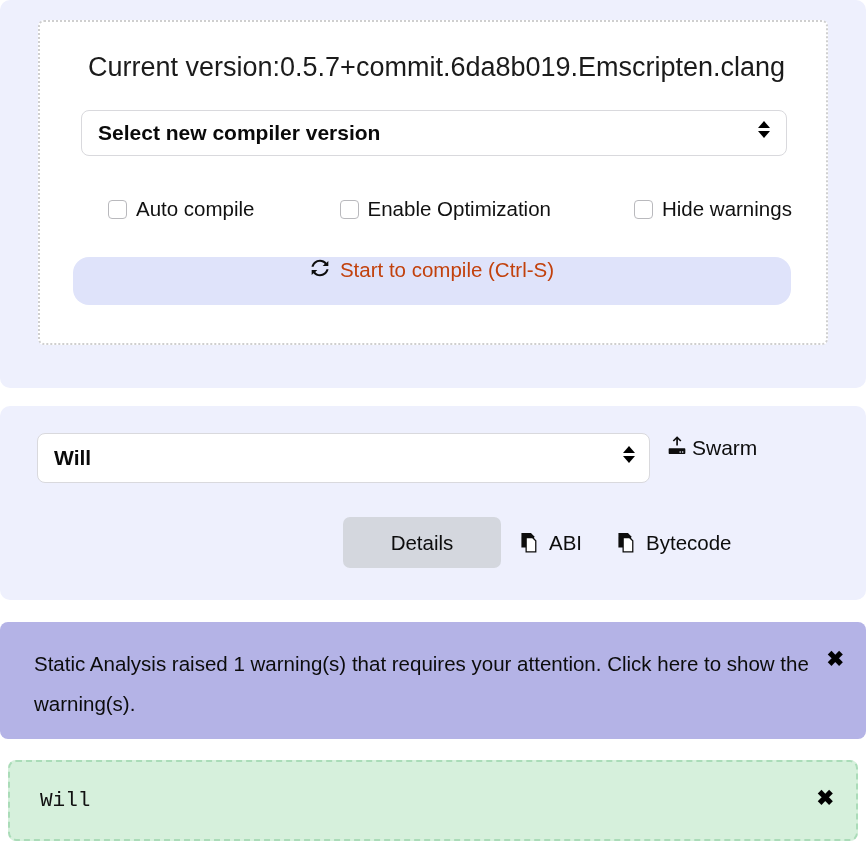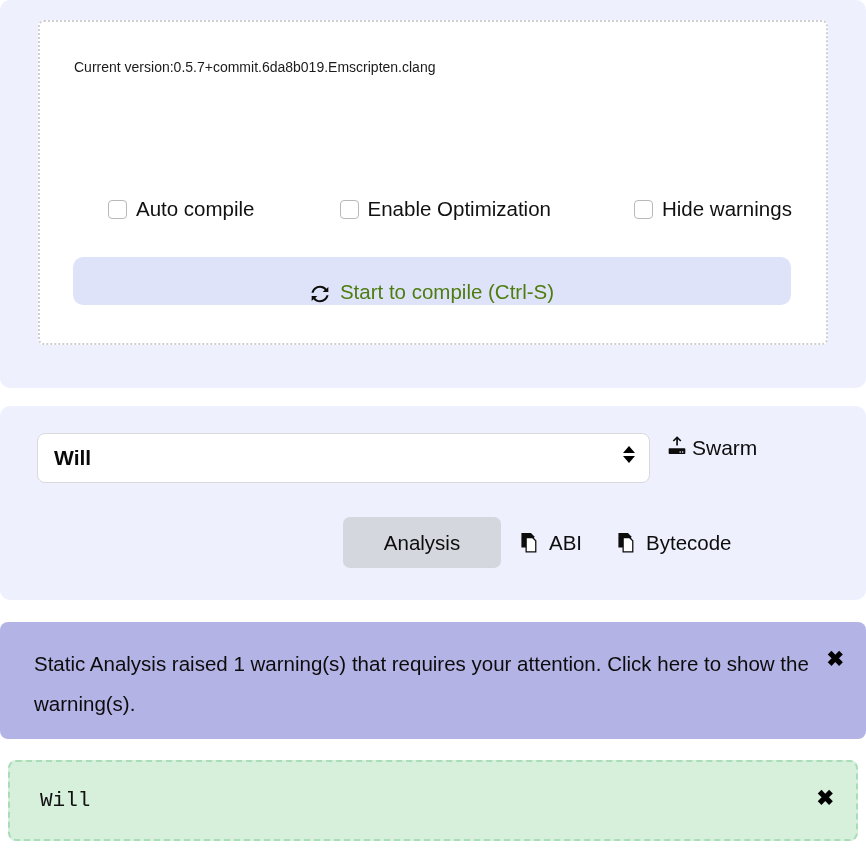--- a/index.html
+++ b/index.html
@@ -44,23 +44,23 @@
     top: 20px;
     width: 790px;
     height: 325px;
     background: #ffffff;
     border: 2px dotted #cfcfcf;
     border-radius: 6px;
     box-sizing: border-box;
   }
   .version-line {
     position: absolute;
-    left: 34px;
+    left: 48px;
     top: 32px;
-    font-size: 14px;
+    font-size: 27px;
     line-height: 26px;
     color: #1b1b1b;
     white-space: nowrap;
   }
 
   
   .select-box {
     position: absolute;
     box-sizing: border-box;
     background: #ffffff;
@@ -145,29 +145,29 @@
 
   
   .compile-btn {
     position: absolute;
     left: 33px;
     top: 235px;
     width: 718px;
     height: 48px;
     background: #dfe3fa;
     border: none;
-    border-radius: 10px;
-    display: flex;
-    align-items: flex-end;
+    border-radius: 16px;
+    display: flex;
+    align-items: flex-start;
     justify-content: center;
     gap: 10px;
     cursor: pointer;
     font-family: "Liberation Sans", sans-serif;
     font-size: 20.5px;
-    color: #4d7c0f;
+    color: #c2410c;
   }
   .sync-icon { width: 20px; height: 20px; display: block; }
 
   
   .panel-contract {
     position: absolute;
     left: 0px;
     top: 406px;
     width: 866px;
     height: 194px;
@@ -302,20 +302,27 @@
 </head>
 <body>
 
 <div class="app">
 
   <section class="panel panel-compiler">
     <div class="dotted-box">
 
       <div class="version-line">Current version:0.5.7+commit.6da8b019.Emscripten.clang</div>
 
+      <div class="select-box select-compiler">
+        <span class="sel-label">Select new compiler version</span>
+        <span class="select-arrow">
+          <i class="up"></i>
+            <i class="down"></i>
+        </span>
+      </div>
 
       <div class="check-row">
         <label class="check-item">
           <span class="cbox"></span>
           <span class="clabel">Auto compile</span>
         </label>
         <span class="check-gap-a"></span>
         <label class="check-item">
           <span class="cbox"></span>
           <span class="clabel">Enable Optimization</span>
@@ -352,21 +359,21 @@
       <svg class="swarm-icon" viewBox="0 0 24 24" aria-hidden="true">
         <path fill="#0d0d0d" d="M11.1 11.3V3.9L8.3 6.7 6.9 5.3 12.1 0.2l5.2 5.1-1.4 1.4-2.8-2.8v7.4z"></path>
         <path fill="#0d0d0d" d="M3.2 14.6h17.6c.7 0 1.2.5 1.2 1.2v4.6c0 .7-.5 1.2-1.2 1.2H3.2c-.7 0-1.2-.5-1.2-1.2v-4.6c0-.7.5-1.2 1.2-1.2zm12.6 3.6a1 1 0 1 0 0 2 1 1 0 0 0 0-2zm3 0a1 1 0 1 0 0 2 1 1 0 0 0 0-2z"></path>
       </svg>
       <span>Swarm</span>
     </button>
 
     <div class="tabs-row">
 
       <button class="tab-btn tab-details">
-        <span>Analysis</span>
+        <span>Details</span>
       </button>
 
       <span class="tab-gap-a"></span>
 
       <button class="tab-btn">
         <svg class="copy-icon" viewBox="0 0 20 22" aria-hidden="true">
           <path fill="#0d0d0d" d="M0 0h10.5l3.5 3.5V16H0z"></path>
           <path fill="#ffffff" stroke="#0d0d0d" stroke-width="1.4" d="M5.2 5.2h7.2l3.4 3.4v12.1H5.2z"></path>
         </svg>
         <span>ABI</span>

